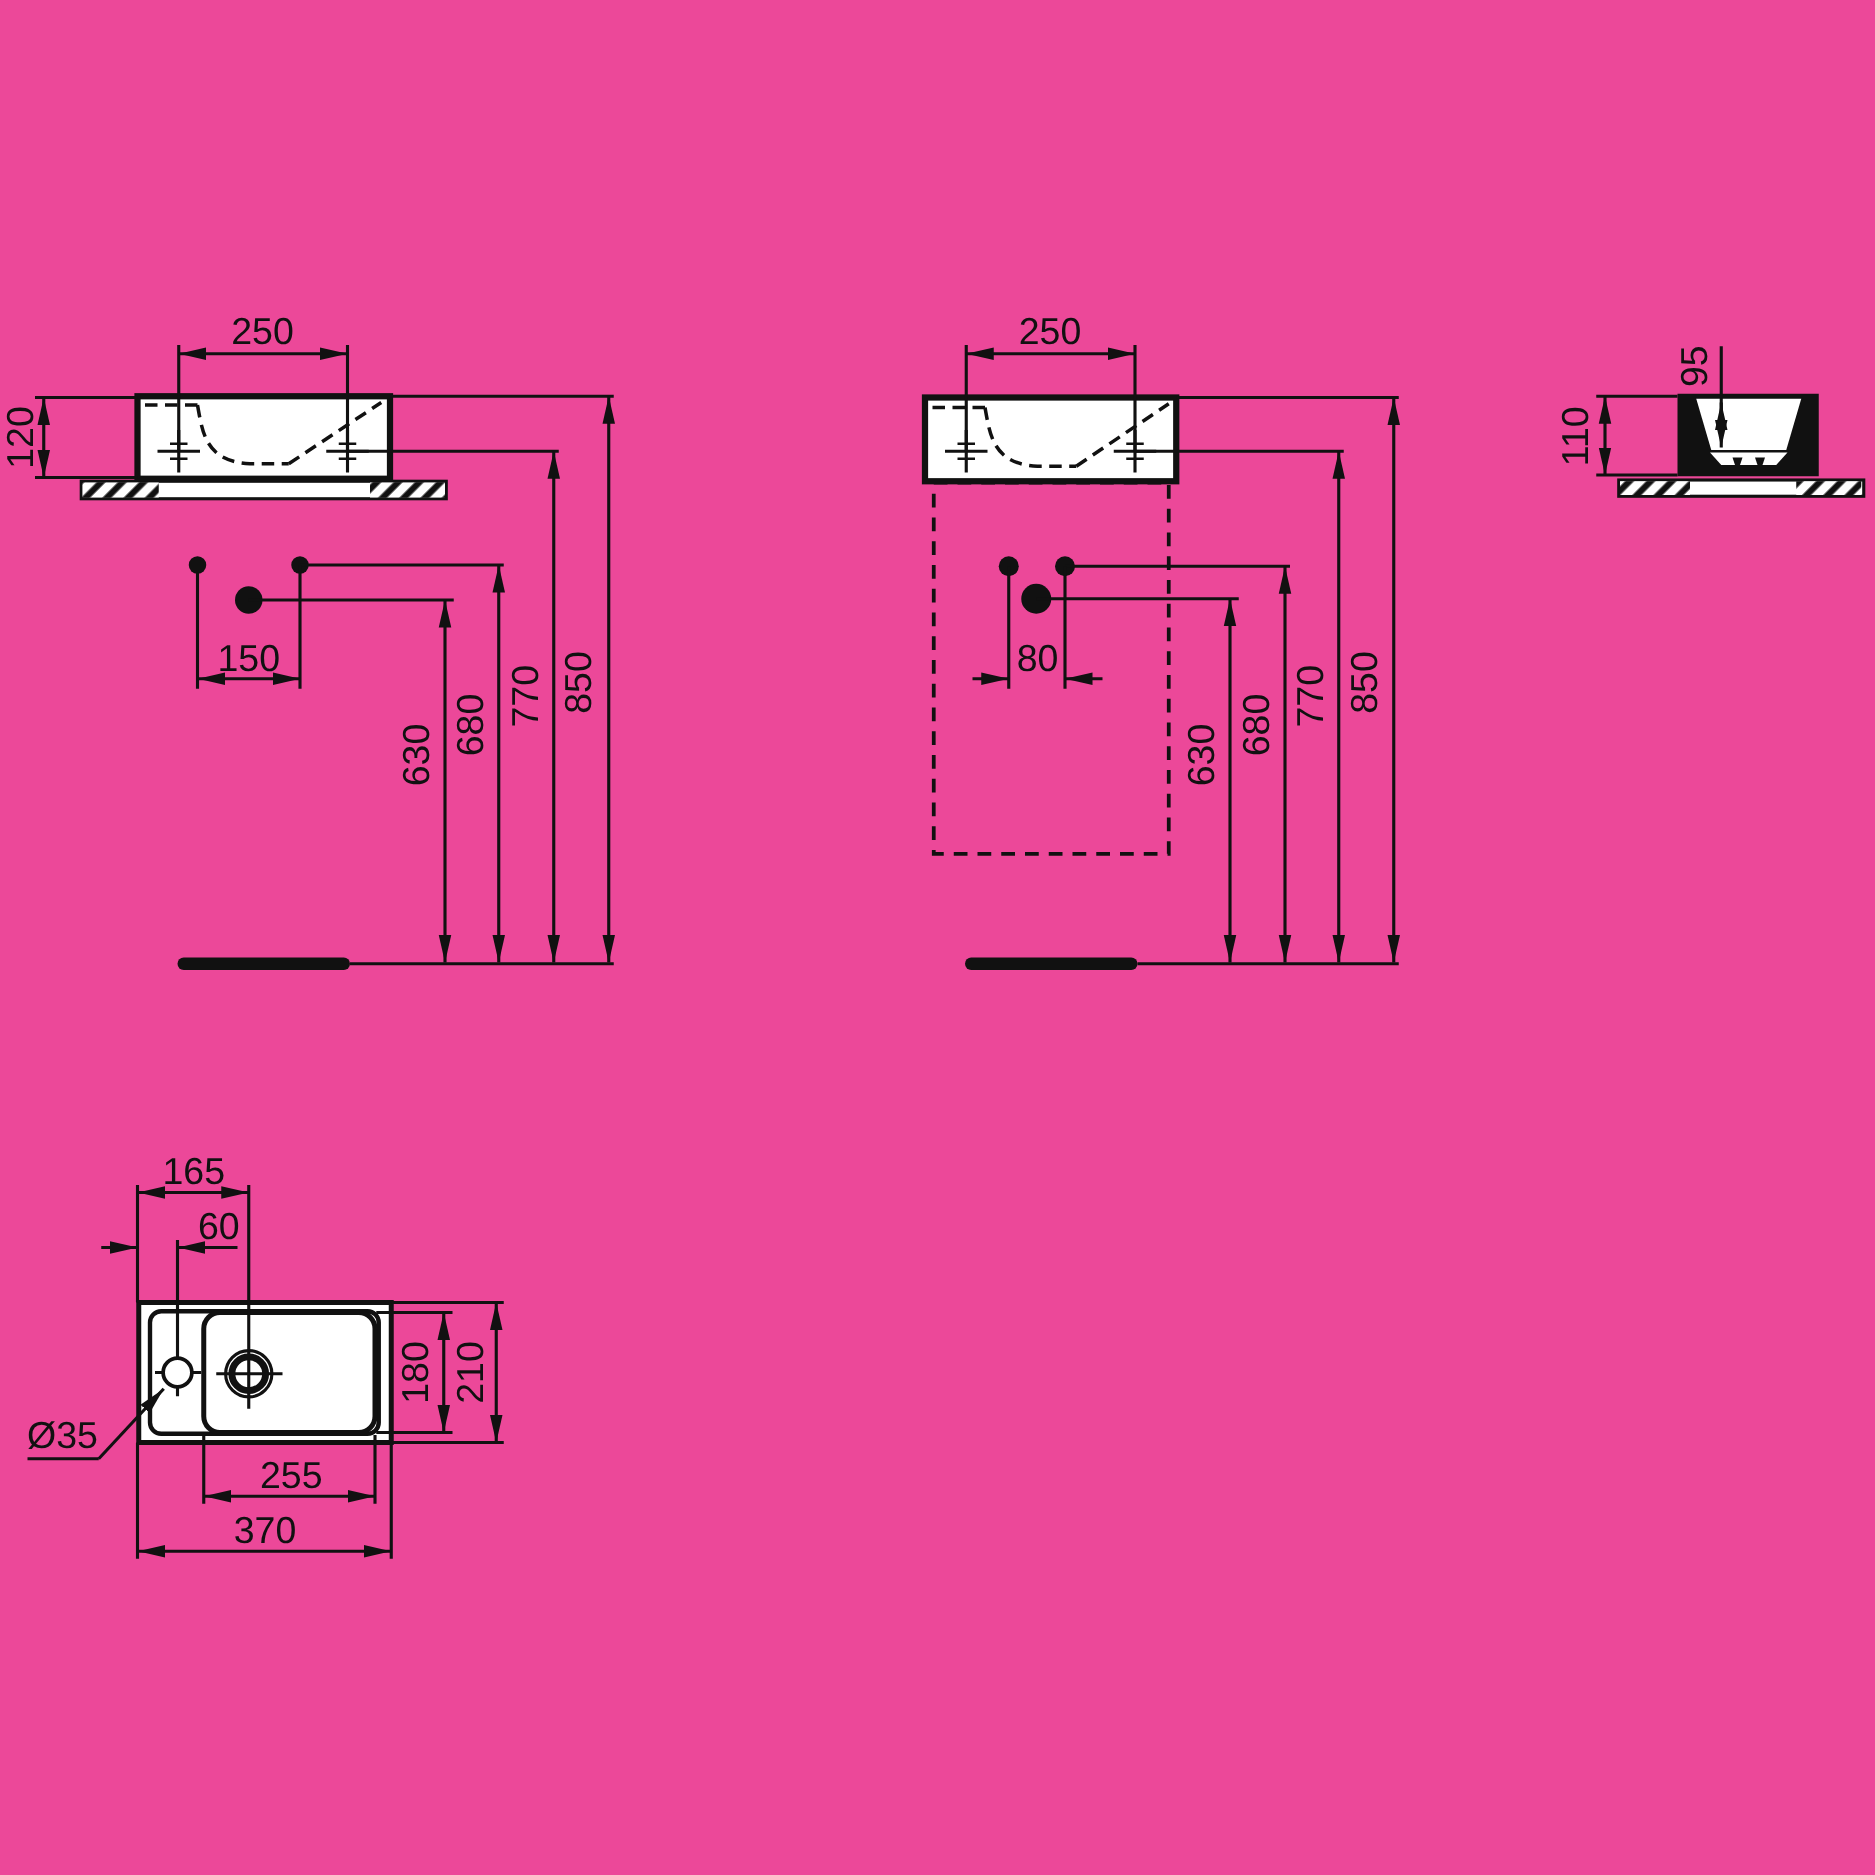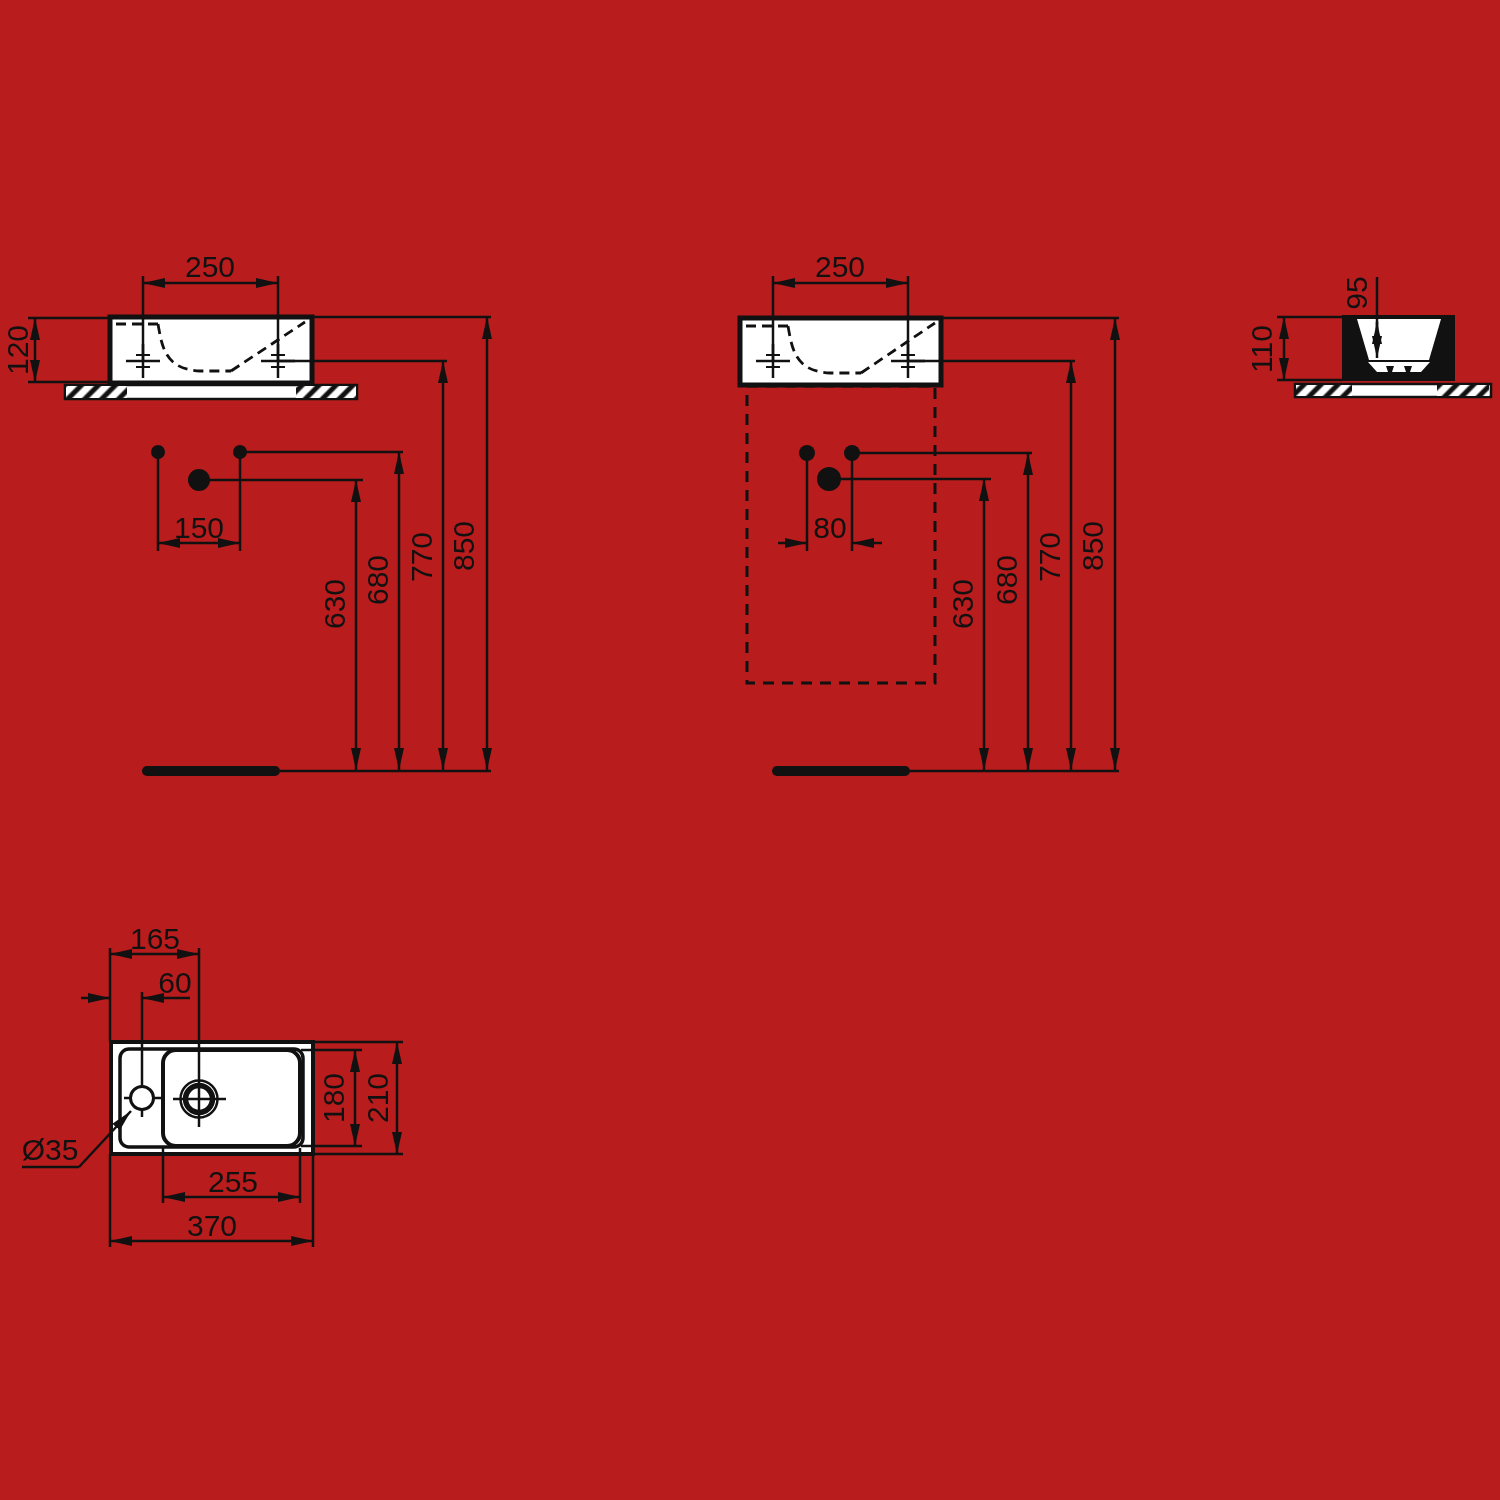--- a/index.html
+++ b/index.html
@@ -1,16 +1,16 @@
 <!DOCTYPE html>
 <html><head>
 <meta charset="utf-8">
 <style>
   html,body{margin:0;padding:0;background:#ffffff;}
-  .stage{width:1500px;height:1500px;background:#b91c1c;position:relative;}
+  .stage{width:1500px;height:1500px;background:#ec4899;position:relative;}
   svg text{font-family:"Liberation Sans","DejaVu Sans",sans-serif;font-size:30px;fill:#111;}
   .ln{stroke:#111;stroke-width:2.5;fill:none;}
   .ln2{stroke:#111;stroke-width:2;fill:none;}
   .out{stroke:#111;stroke-width:5;fill:#fff;}
   .r4{stroke:#111;stroke-width:4;fill:#fff;}
   .r35{stroke:#111;stroke-width:3.5;fill:#fff;}
   .dash{stroke:#111;stroke-width:2.8;fill:none;stroke-dasharray:10 6;}
   .dashc{stroke:#111;stroke-width:3;fill:none;stroke-dasharray:11 8;}
   .dot{fill:#111;stroke:none;}
   .band{stroke:#111;stroke-width:2.5;fill:#fff;}

